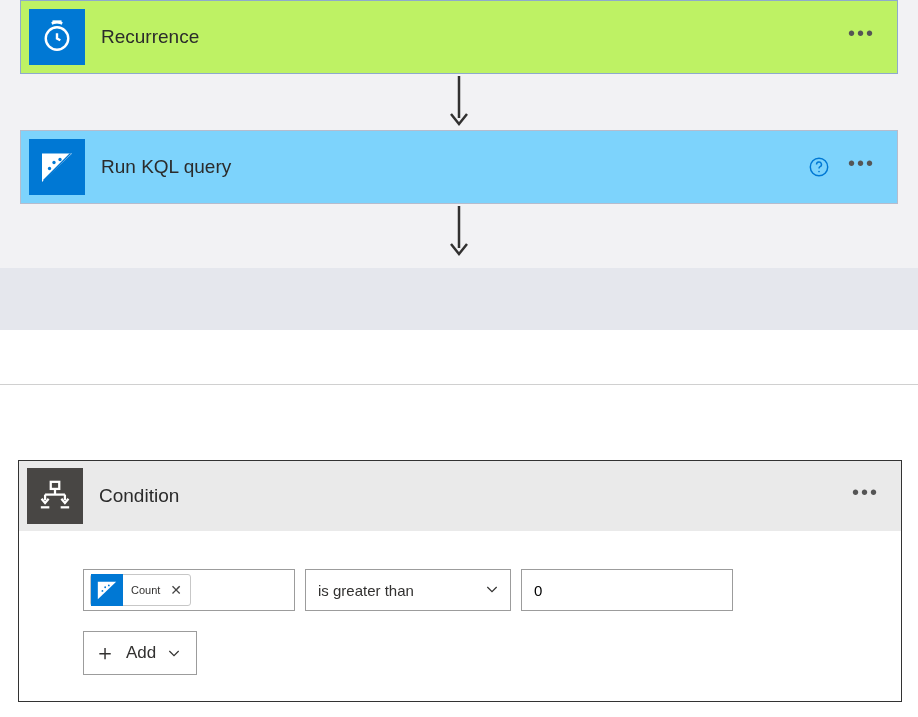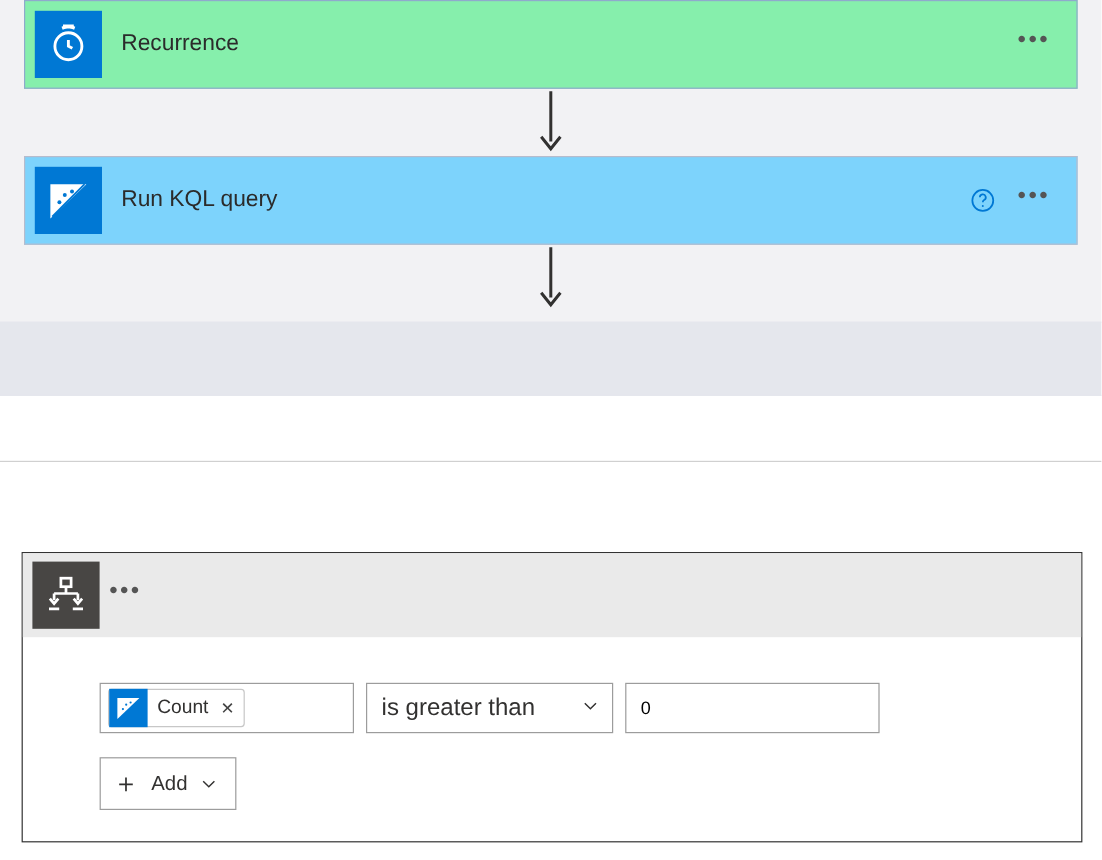--- a/index.html
+++ b/index.html
@@ -23,21 +23,21 @@
   }
   .step-card {
     display: flex;
     align-items: center;
     border: 1px solid #a8b5c8;
     height: 74px;
     position: relative;
   }
   .step-card.recurrence {
     margin: 0 20px 0 20px;
-    background: #86efac;
+    background: #bef264;
     border-color: #8faacc;
   }
   .step-card.kql {
     margin: 0 20px 0 20px;
     background: #7dd3fc;
     border-color: #b6bccd;
   }
   .step-icon {
     width: 56px;
     height: 56px;
@@ -148,38 +148,38 @@
     margin-left: 6px;
     background: #fff;
   }
   .operand-token .token-icon {
     width: 32px; height: 32px;
     background: #0078d4;
     display: inline-flex; align-items: center; justify-content: center;
   }
   .operand-token .token-label {
     padding: 0 8px 0 8px;
-    font-size: 16px;
+    font-size: 11px;
   }
   .operand-token .token-remove {
     font-size: 14px;
     padding: 0 8px 0 2px;
     color: #444;
     cursor: pointer;
   }
   .operator-select {
     display: flex;
     align-items: center;
     justify-content: space-between;
     border: 1px solid #9c9c9c;
     height: 42px;
     width: 206px;
     padding: 0 10px 0 12px;
     background: #fff;
-    font-size: 20px;
+    font-size: 15px;
   }
   .value-input {
     border: 1px solid #9c9c9c;
     height: 42px;
     width: 212px;
     padding: 0 12px;
     font-size: 15px;
     background: #fff;
   }
   .add-btn {
@@ -268,20 +268,21 @@
           <line x1="12" y1="7" x2="12" y2="11"></line>
           <line x1="5" y1="11" x2="19" y2="11"></line>
           <line x1="5" y1="11" x2="5" y2="15"></line>
           <line x1="19" y1="11" x2="19" y2="15"></line>
           <path d="M2.5 14 L5 17 L7.5 14"></path>
           <path d="M16.5 14 L19 17 L21.5 14"></path>
           <line x1="2" y1="20" x2="8" y2="20"></line>
           <line x1="16" y1="20" x2="22" y2="20"></line>
         </svg>
       </div>
+      <div class="condition-title">Condition</div>
       <div class="step-actions">
         <span class="ellipsis">•••</span>
       </div>
     </div>
 
     <div class="condition-body">
       <div class="cond-row">
 
         <div class="operand-box">
           <span class="operand-token">

